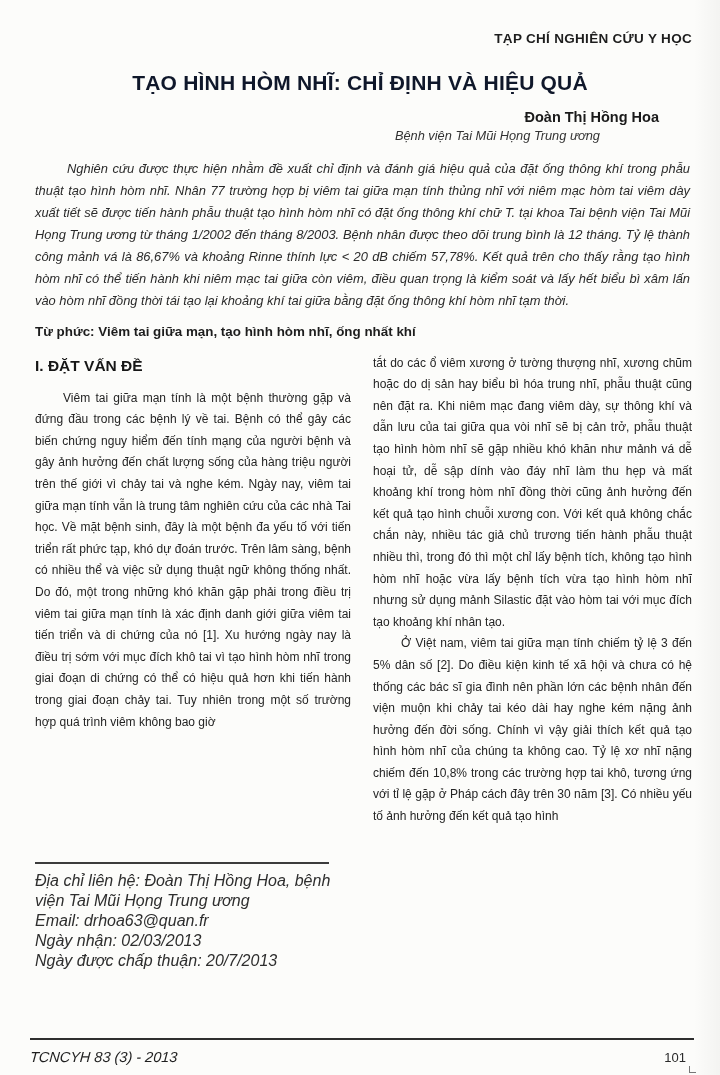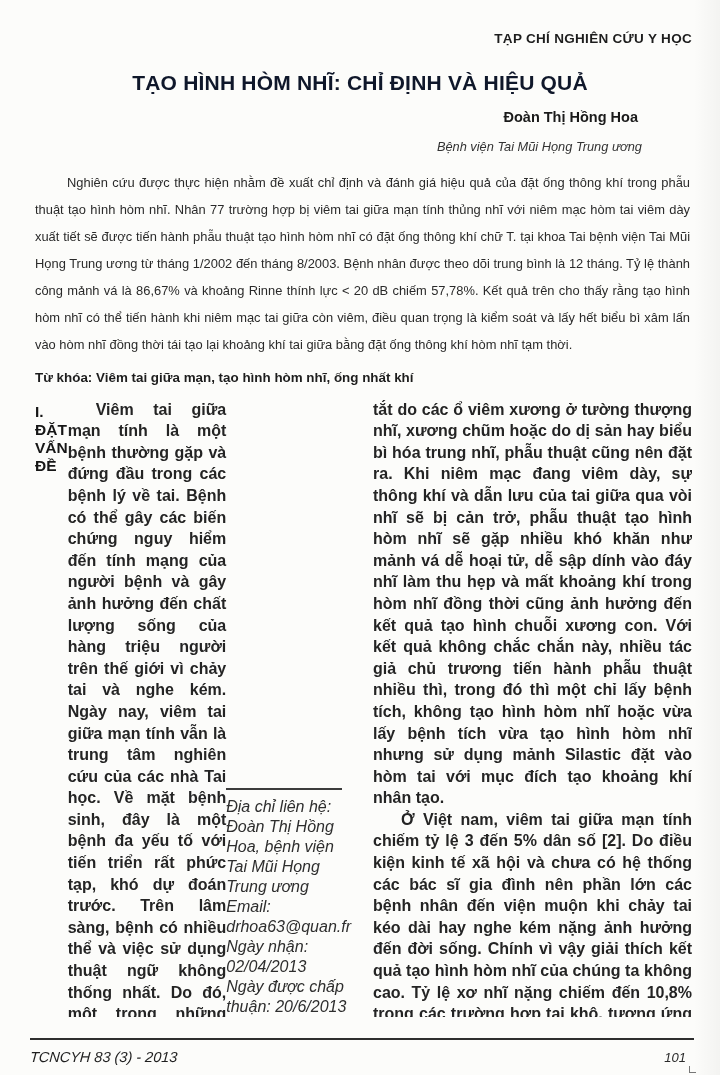--- a/index.html
+++ b/index.html
@@ -24,66 +24,66 @@
     font-weight:bold; font-size:13.5px; letter-spacing:0.3px; color:#1d1d1d;
   }
   .title{
     margin:66px 60px 0 60px;
     text-align:center;
     font-size:21px; font-weight:bold; line-height:1.6;
     color:#0f172a; letter-spacing:0.2px;
   }
   .byline{ margin-top:9px; }
   .author{
-    text-align:right; padding-right:82px;
+    text-align:right; padding-right:61px;
     font-weight:bold; font-size:14.5px; color:#1a1a1a;
   }
   .affiliation{
-    text-align:right; padding-right:78px;
-    font-style:italic; font-size:12.8px; color:#333; margin-top:14px;
+    text-align:right; padding-right:120px;
+    font-style:italic; font-size:12.8px; color:#333; margin-top:3px;
   }
   .abstract{
     margin:15px 30px 0 35px;
-    font-size:12.9px; line-height:27px;
+    font-style:italic; font-size:12.9px; line-height:22px;
     text-align:justify; text-indent:32px; color:#2a2a2a;
   }
   .keywords{
     margin:12px 30px 0 35px;
     font-size:13.4px; font-weight:bold; color:#1d1d1d;
   }
   .columns{
     display:flex; gap:22px;
     margin:14px 28px 0 35px;
     height:618px; overflow:hidden;
   }
-  .col-left{ width:316px; flex:0 0 316px; display:flex; flex-direction:row; }
+  .col-left{ width:316px; flex:0 0 316px; display:flex; flex-direction:column; }
   .col-right{ flex:1; }
   .section-heading{
     font-size:15.5px; font-weight:bold; color:#161616;
     margin:4px 0 13px 0;
   }
   .body-par{
-    margin:0; font-size:16px; line-height:21.6px;
-    text-align:justify; color:#242424;font-weight:bold;
+    margin:0; font-size:12px; line-height:21.6px;
+    text-align:justify; color:#242424;
   }
   .indent{ text-indent:28px; }
   .footnote{
     margin-top:auto;
     font-style:italic; font-size:16px; line-height:20px; color:#2e2e2e;
   }
   .footnote-rule{ border-top:2px solid #3c3c3c; width:93%; margin-bottom:7px; }
   .footnote p{ margin:0; }
   .page-footer{
     position:absolute; left:0; right:0; bottom:10px;
     padding:0 26px 0 30px;
   }
   .footer-rule{ border-top:2.5px solid #2e2e2e; margin-bottom:9px; }
   .footer-row{ display:flex; justify-content:space-between; align-items:baseline; }
   .footer-left{ font-style:italic; font-size:14.5px; color:#1f1f1f; transform:skewX(-4deg); }
-  .footer-right{ font-style:italic; font-size:13px; color:#2a2a2a; padding-right:8px; }
+  .footer-right{ font-size:13px; color:#2a2a2a; padding-right:8px; }
   .corner-mark{
     position:absolute; right:24px; bottom:2px; width:6px; height:6px;
     border-left:1px solid #777; border-bottom:1px solid #777;
   }
 </style>
 </head>
 <body>
 
 <div class="page">
 
@@ -94,35 +94,35 @@
   </h1>
 
   <div class="byline">
     <div class="author">Đoàn Thị Hồng Hoa</div>
     <div class="affiliation">Bệnh viện Tai Mũi Họng Trung ương</div>
   </div>
 
   <p class="abstract">Nghiên cứu được thực hiện nhằm đề xuất chỉ định và đánh giá hiệu quả của đặt ống thông khí trong phẫu thuật tạo hình hòm nhĩ. Nhân 77 trường hợp bị viêm tai giữa mạn tính thủng nhĩ với niêm mạc hòm tai viêm dày xuất tiết sẽ được tiến hành phẫu thuật tạo hình hòm nhĩ có đặt ống thông khí chữ T. tại khoa Tai bệnh viện Tai Mũi Họng Trung ương từ tháng 1/2002 đến tháng 8/2003. Bệnh nhân được theo dõi trung bình là 12 tháng. Tỷ lệ thành công mảnh vá là 86,67% và khoảng Rinne thính lực &lt; 20 dB chiếm 57,78%. Kết quả trên cho thấy rằng tạo hình hòm nhĩ có thể tiến hành khi niêm mạc tai giữa còn viêm, điều quan trọng là kiểm soát và lấy hết biểu bì xâm lấn vào hòm nhĩ đồng thời tái tạo lại khoảng khí tai giữa bằng đặt ống thông khí hòm nhĩ tạm thời.</p>
 
   <p class="keywords">
-    <span>Từ khóa:</span><span> Viêm tai giữa mạn, tạo hình hòm nhĩ, ống nhất khí</span>
+    <span>Từ phức:</span><span> Viêm tai giữa mạn, tạo hình hòm nhĩ, ống nhất khí</span>
   </p>
 
   <div class="columns">
 
     <div class="col-left">
       <h2 class="section-heading">I. ĐẶT VẤN ĐỀ</h2>
       <p class="body-par indent">Viêm tai giữa mạn tính là một bệnh thường gặp và đứng đầu trong các bệnh lý về tai. Bệnh có thể gây các biến chứng nguy hiểm đến tính mạng của người bệnh và gây ảnh hưởng đến chất lượng sống của hàng triệu người trên thế giới vì chảy tai và nghe kém. Ngày nay, viêm tai giữa mạn tính vẫn là trung tâm nghiên cứu của các nhà Tai học. Về mặt bệnh sinh, đây là một bệnh đa yếu tố với tiến triển rất phức tạp, khó dự đoán trước. Trên lâm sàng, bệnh có nhiều thể và việc sử dụng thuật ngữ không thống nhất. Do đó, một trong những khó khăn gặp phải trong điều trị viêm tai giữa mạn tính là xác định danh giới giữa viêm tai tiến triển và di chứng của nó [1]. Xu hướng ngày nay là điều trị sớm với mục đích khô tai vì tạo hình hòm nhĩ trong giai đoạn di chứng có thể có hiệu quả hơn khi tiến hành trong giai đoạn chảy tai. Tuy nhiên trong một số trường hợp quá trình viêm không bao giờ</p>
 
       <div class="footnote">
         <div class="footnote-rule"></div>
         <p>Địa chỉ liên hệ: Đoàn Thị Hồng Hoa, bệnh viện Tai Mũi Họng Trung ương</p>
         <p>Email: drhoa63@quan.fr</p>
-        <p>Ngày nhận: 02/04/2013</p>
-        <p>Ngày được chấp thuận: 20/6/2013</p>
+        <p>Ngày nhận: 02/03/2013</p>
+        <p>Ngày được chấp thuận: 20/7/2013</p>
       </div>
     </div>
 
     <div class="col-right">
       <p class="body-par">tắt do các ổ viêm xương ở tường thượng nhĩ, xương chũm hoặc do dị sản hay biểu bì hóa trung nhĩ, phẫu thuật cũng nên đặt ra. Khi niêm mạc đang viêm dày, sự thông khí và dẫn lưu của tai giữa qua vòi nhĩ sẽ bị cản trở, phẫu thuật tạo hình hòm nhĩ sẽ gặp nhiều khó khăn như mảnh vá dễ hoại tử, dễ sập dính vào đáy nhĩ làm thu hẹp và mất khoảng khí trong hòm nhĩ đồng thời cũng ảnh hưởng đến kết quả tạo hình chuỗi xương con. Với kết quả không chắc chắn này, nhiều tác giả chủ trương tiến hành phẫu thuật nhiều thì, trong đó thì một chỉ lấy bệnh tích, không tạo hình hòm nhĩ hoặc vừa lấy bệnh tích vừa tạo hình hòm nhĩ nhưng sử dụng mảnh Silastic đặt vào hòm tai với mục đích tạo khoảng khí nhân tạo.</p>
       <p class="body-par indent">Ở Việt nam, viêm tai giữa mạn tính chiếm tỷ lệ 3 đến 5% dân số [2]. Do điều kiện kinh tế xã hội và chưa có hệ thống các bác sĩ gia đình nên phần lớn các bệnh nhân đến viện muộn khi chảy tai kéo dài hay nghe kém nặng ảnh hưởng đến đời sống. Chính vì vậy giải thích kết quả tạo hình hòm nhĩ của chúng ta không cao. Tỷ lệ xơ nhĩ nặng chiếm đến 10,8% trong các trường hợp tai khô, tương ứng với tỉ lệ gặp ở Pháp cách đây trên 30 năm [3]. Có nhiều yếu tố ảnh hưởng đến kết quả tạo hình</p>
     </div>
 
   </div>
 

